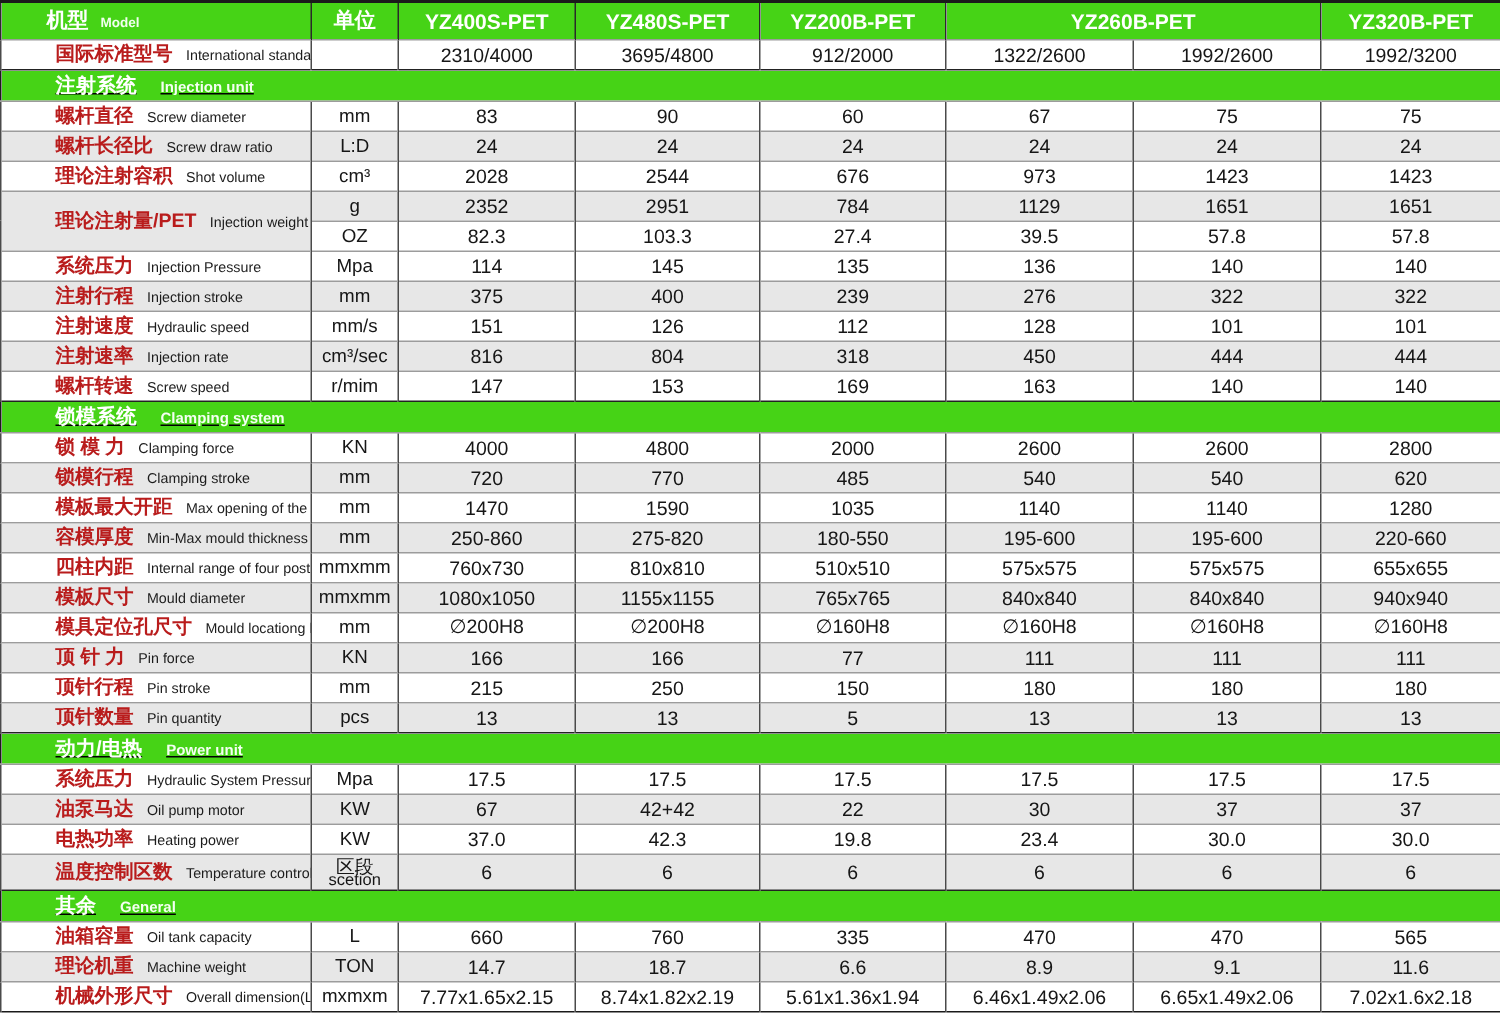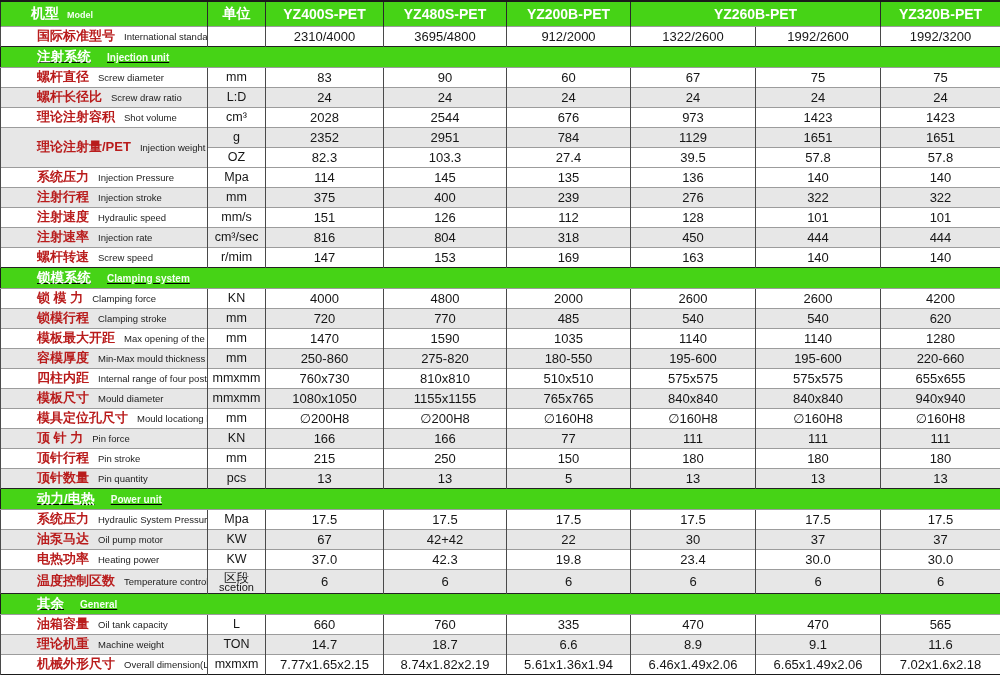--- a/index.html
+++ b/index.html
@@ -176,21 +176,21 @@
         <td colspan="8"><span class="zh">锁模系统</span><span class="en">Clamping system</span></td>
       </tr>
       <tr class="w">
         <td class="lab"><span class="zh">锁 模 力</span><span class="en">Clamping force</span></td>
         <td class="unit">KN</td>
         <td>4000</td>
         <td>4800</td>
         <td>2000</td>
         <td>2600</td>
         <td>2600</td>
-        <td>4200</td>
+        <td>2800</td>
       </tr>
       <tr class="g">
         <td class="lab"><span class="zh">锁模行程</span><span class="en">Clamping stroke</span></td>
         <td class="unit">mm</td>
         <td>720</td>
         <td>770</td>
         <td>485</td>
         <td>540</td>
         <td>540</td>
         <td>620</td>

